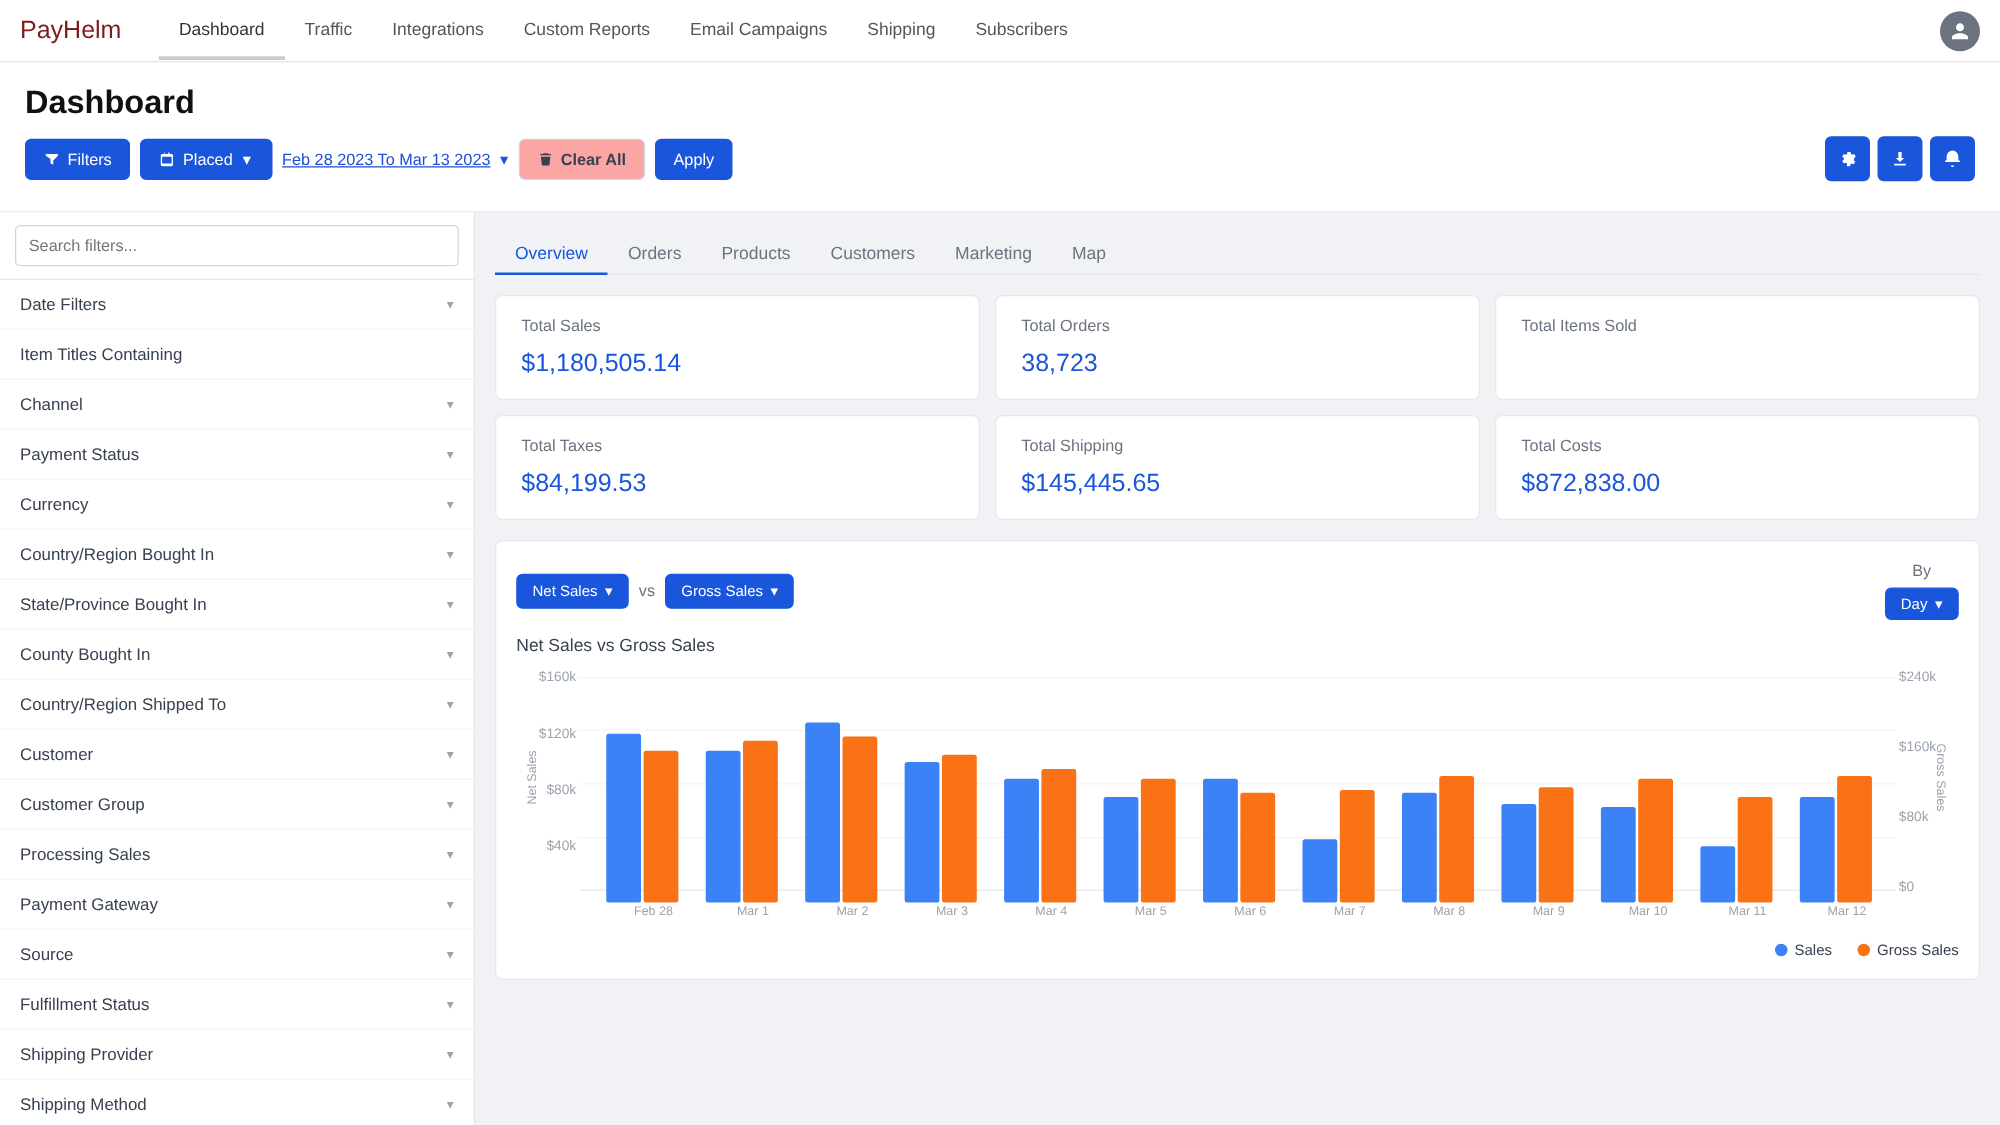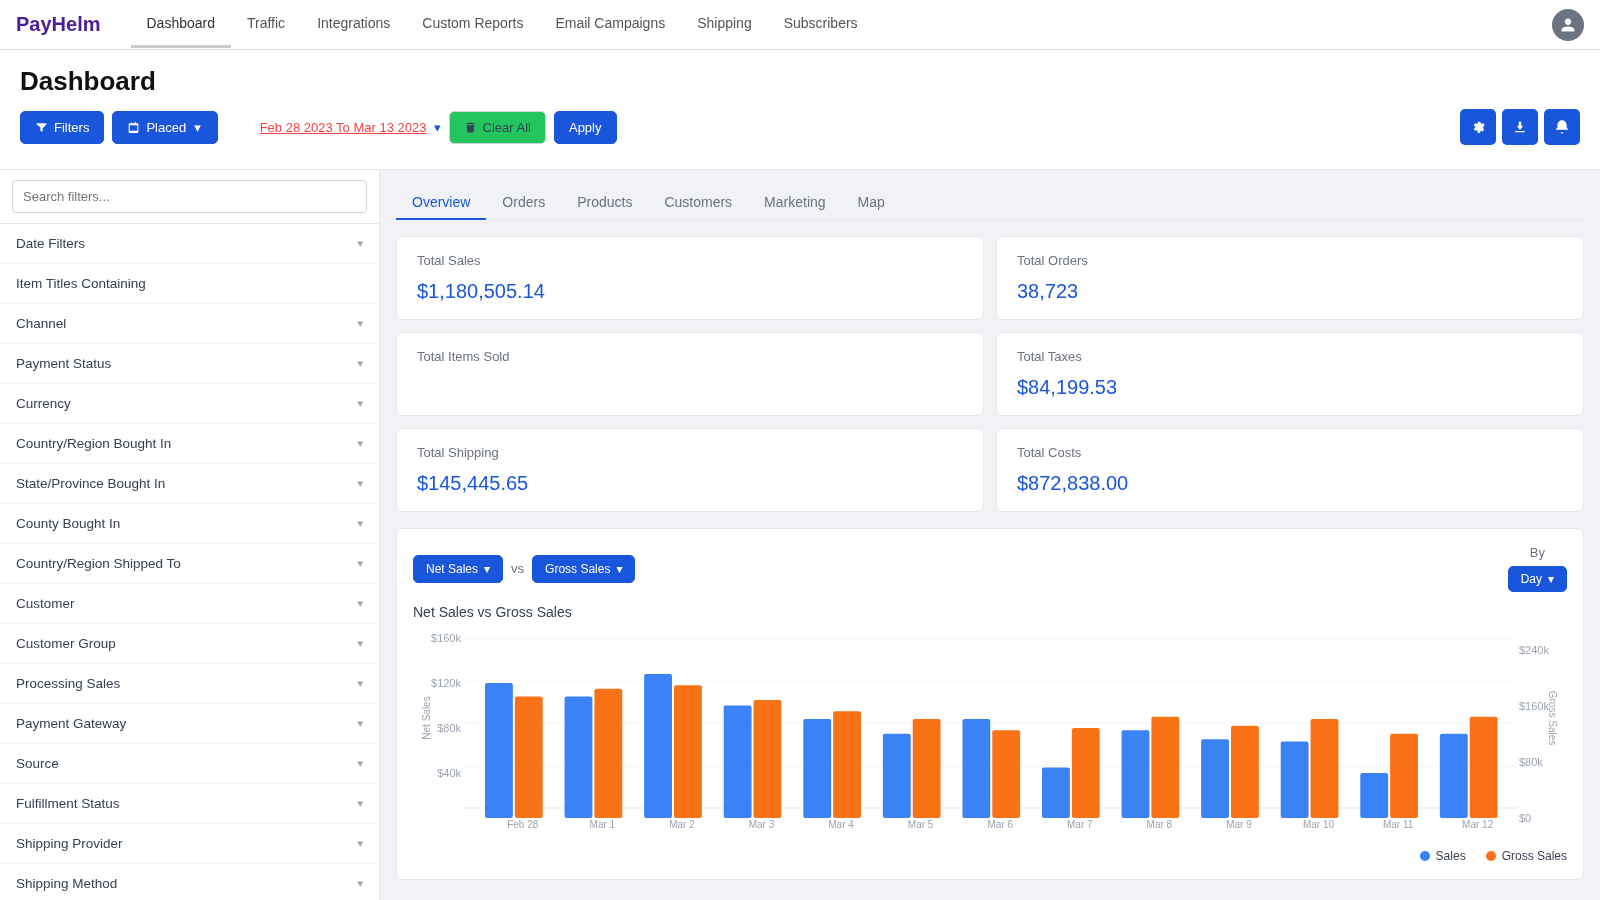--- a/index.html
+++ b/index.html
@@ -1,33 +1,33 @@
 <!DOCTYPE html>
 <html><head>
   <meta charset="utf-8">
   <style>
     * { box-sizing: border-box; margin: 0; padding: 0; }
     body { font-family: -apple-system, BlinkMacSystemFont, 'Segoe UI', sans-serif; background: #f0f2f5; color: #333; font-size: 14px; }
     
     
     .topnav { background: #fff; border-bottom: 1px solid #ddd; display: flex; align-items: center; padding: 0 16px; height: 50px; }
-    .logo { color: #4c1d95; font-weight: 700; font-size: 20px; margin-right: 30px; }
+    .logo { color: #7f1d1d; font-weight: 400; font-size: 20px; margin-right: 30px; }
     .nav-items { display: flex; gap: 0; }
     .nav-item { padding: 14px 16px; cursor: pointer; font-size: 14px; color: #555; border-bottom: 3px solid transparent; }
     .nav-item.active { border-bottom: 3px solid #ccc; color: #333; font-weight: 500; }
     .nav-right { margin-left: auto; }
     .avatar-icon { width: 32px; height: 32px; border-radius: 50%; background: #6b7280; display: flex; align-items: center; justify-content: center; color: #fff; cursor: pointer; }
 
     
     .page-header { background: #fff; padding: 16px 20px 0; border-bottom: 1px solid #e5e7eb; }
     .page-title { font-size: 26px; font-weight: 600; color: #111; margin-bottom: 12px; }
     .toolbar { display: flex; align-items: center; gap: 8px; padding-bottom: 24px; }
     .btn { display: inline-flex; align-items: center; gap: 6px; padding: 8px 14px; border-radius: 5px; cursor: pointer; font-size: 13px; border: 1px solid transparent; }
     .btn-primary { background: #1a56db; color: #fff; border-color: #1a56db; }
-    .btn-light { background: #22c55e; color: #374151; border-color: #d1d5db; }
+    .btn-light { background: #fca5a5; color: #374151; border-color: #d1d5db; font-weight: bold; }
     .btn-date { background: #1a56db; color: #fff; border-color: #1a56db; }
     .toolbar-right { margin-left: auto; display: flex; gap: 6px; }
     .icon-btn { width: 36px; height: 36px; border-radius: 5px; background: #1a56db; color: #fff; display: flex; align-items: center; justify-content: center; cursor: pointer; border: none; }
 
     
     .main-layout { display: flex; height: calc(900px - 50px - 90px); }
     
     
     .sidebar { width: 380px; min-width: 380px; background: #fff; border-right: 1px solid #e5e7eb; overflow-y: auto; }
     .sidebar-search { padding: 10px 12px; border-bottom: 1px solid #e5e7eb; }
@@ -38,40 +38,40 @@
 
     
     .content { flex: 1; overflow-y: auto; padding: 16px; }
     
     
     .tabs { display: flex; gap: 0; margin-bottom: 16px; border-bottom: 1px solid #e5e7eb; }
     .tab { padding: 8px 16px; cursor: pointer; font-size: 14px; color: #6b7280; border-bottom: 2px solid transparent; margin-bottom: -1px; }
     .tab.active { color: #1a56db; border-bottom: 2px solid #1a56db; font-weight: 500; }
 
     
-    .stats-grid { display: grid; grid-template-columns: 1fr 1fr; gap: 12px; margin-bottom: 16px; }
+    .stats-grid { display: grid; grid-template-columns: 1fr 1fr 1fr; gap: 12px; margin-bottom: 16px; }
     .stat-card { background: #fff; border: 1px solid #e5e7eb; border-radius: 6px; padding: 16px 20px; }
     .stat-label { font-size: 13px; color: #6b7280; margin-bottom: 12px; }
     .stat-value { font-size: 20px; font-weight: 400; color: #1a56db; }
 
     
     .chart-section { background: #fff; border: 1px solid #e5e7eb; border-radius: 6px; padding: 16px; }
     .chart-toolbar { display: flex; align-items: center; gap: 8px; margin-bottom: 12px; }
     .vs-text { color: #6b7280; font-size: 13px; }
     .chart-toolbar-right { margin-left: auto; display: flex; align-items: center; gap: 6px; font-size: 13px; color: #6b7280; flex-direction: column; }
     .chart-title { font-size: 14px; color: #374151; margin-bottom: 8px; font-weight: 500; }
     
     
     .chart-legend { display: flex; justify-content: flex-end; gap: 20px; margin-top: 8px; }
     .legend-item { display: flex; align-items: center; gap: 6px; font-size: 12px; color: #374151; }
     .legend-dot { width: 10px; height: 10px; border-radius: 50%; }
     .legend-dot-blue { background: #3b82f6; }
     .legend-dot-orange { background: #f97316; }
 
-    .underline-link { text-decoration: underline; color: #ef4444; margin-left: 34px; }
+    .underline-link { text-decoration: underline; color: #1d4ed8; }
   </style>
 </head>
 <body>
 
 <nav class="topnav">
   <div class="logo">PayHelm</div>
   <div class="nav-items">
     <div class="nav-item active">Dashboard</div>
     <div class="nav-item">Traffic</div>
     <div class="nav-item">Integrations</div>
@@ -280,21 +280,21 @@
       <div class="chart-title">Net Sales vs Gross Sales</div>
 
       <div style="position:relative; padding-left: 50px; padding-right: 50px;">
         <div style="position:absolute; left:0; top:4px; display:flex; flex-direction:column; justify-content:space-between; height:180px; font-size:11px; color:#9ca3af; text-align:right; width:48px;">
           <span>$160k</span>
           <span>$120k</span>
           <span>$80k</span>
           <span>$40k</span>
           <span></span>
         </div>
-        <div style="position:absolute; right:0; top:16px; display:flex; flex-direction:column; justify-content:space-between; height:180px; font-size:11px; color:#9ca3af; text-align:left; width:48px;">
+        <div style="position:absolute; right:0; top:4px; display:flex; flex-direction:column; justify-content:space-between; height:180px; font-size:11px; color:#9ca3af; text-align:left; width:48px;">
           <span>$240k</span>
           <span>$160k</span>
           <span>$80k</span>
           <span>$0</span>
         </div>
         
         
         <div style="position:absolute; left:-8px; top:90px; transform:translateY(-50%) rotate(-90deg); font-size:10px; color:#9ca3af; white-space:nowrap;">Net Sales</div>
         <div style="position:absolute; right:-12px; top:90px; transform:translateY(-50%) rotate(90deg); font-size:10px; color:#9ca3af; white-space:nowrap;">Gross Sales</div>
 

